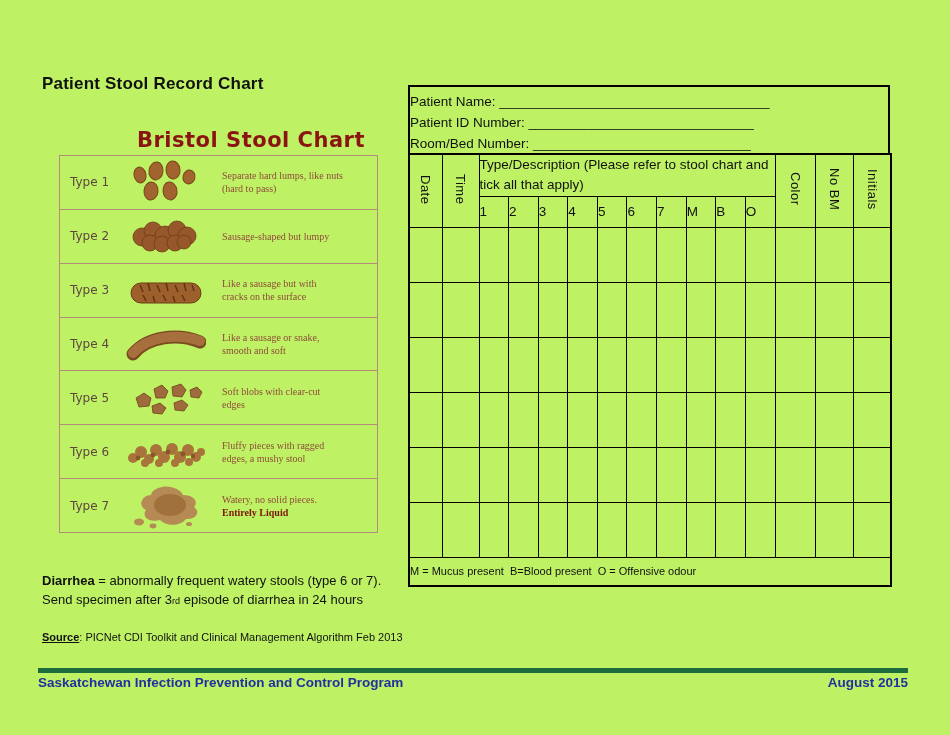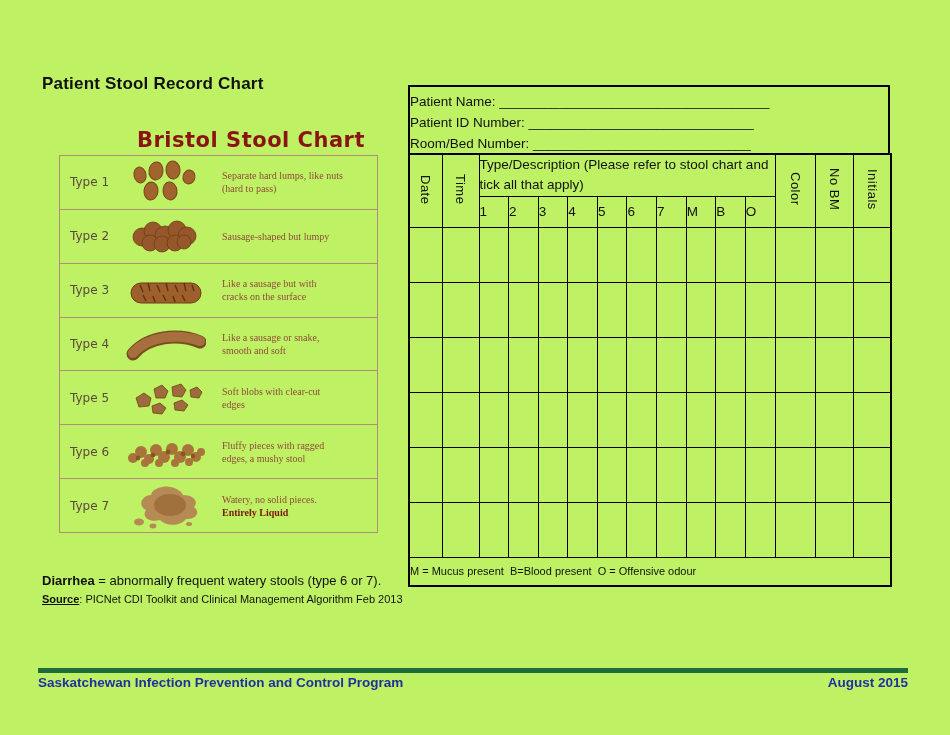--- a/index.html
+++ b/index.html
@@ -100,21 +100,21 @@
     padding-left: 6px; text-align: left;
     font-size: 11px; white-space: pre;
   }
 
   
   .notes {
     position: absolute; left: 42px; top: 571px; width: 380px;
     font-size: 13px; line-height: 19px; color: #111;
   }
   .notes .small-sup { font-size: 9px; }
-  .source-line { font-size: 11px; }
+  .source-line { margin-top: 17px; font-size: 11px; }
   .source-label { font-weight: bold; text-decoration: underline; }
 
   
   .footer-bar {
     position: absolute; left: 38px; top: 668px;
     width: 870px; height: 5px; background: #1e6b3c;
   }
   .footer-text {
     position: absolute; left: 38px; top: 675px; width: 870px;
     display: flex; justify-content: space-between;
@@ -460,20 +460,23 @@
           <td class="legend" colspan="16">M = Mucus present  B=Blood present  O = Offensive odour</td>
         </tr>
       </tbody>
     </table>
   </div>
 
   <div class="notes">
     <div>
       <b>Diarrhea</b><span> = abnormally frequent watery stools (type 6 or 7).</span>
     </div>
+    <div>
+      <span>Send specimen after 3</span><span class="small-sup">rd</span><span> episode of diarrhea in 24 hours</span>
+    </div>
     <div class="source-line">
       <span class="source-label">Source</span><span>: PICNet CDI Toolkit and Clinical Management Algorithm Feb 2013</span>
     </div>
   </div>
 
   <div class="footer-bar"></div>
   <div class="footer-text">
     <span>Saskatchewan Infection Prevention and Control Program</span>
     <span>August 2015</span>
   </div>

